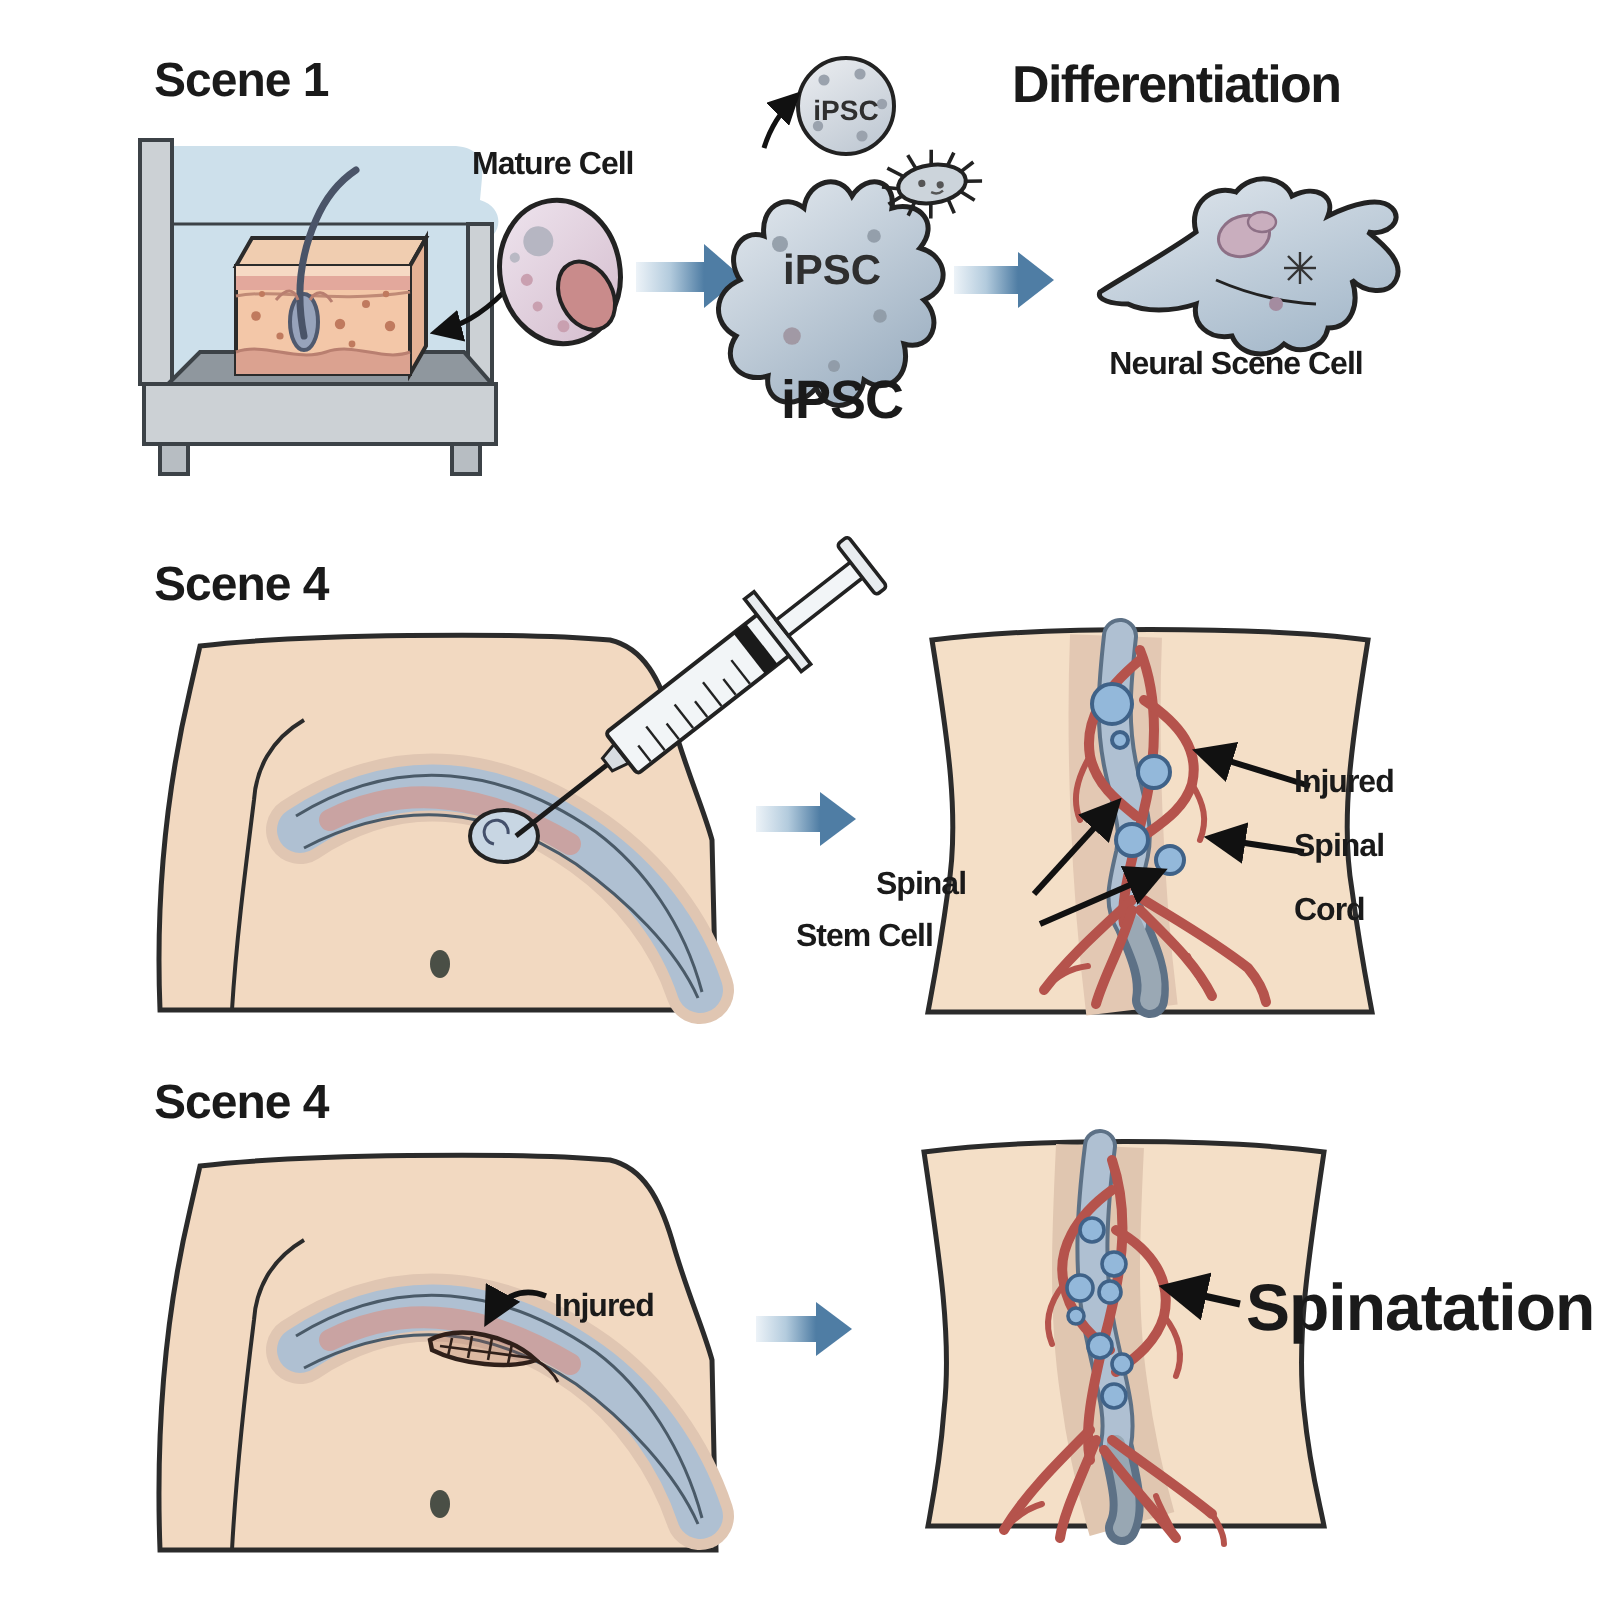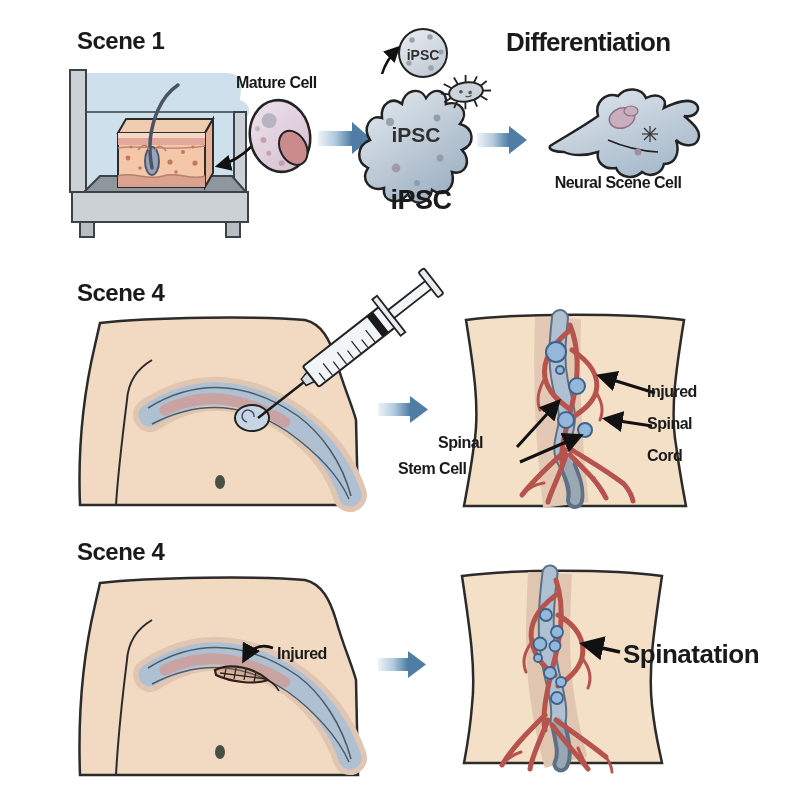--- a/index.html
+++ b/index.html
@@ -345,15 +345,15 @@
 
   <div class="hdr" style="left:77px;top:279px">Scene 4</div>
   <div class="label" style="left:438px;top:428px">Spinal</div>
   <div class="label" style="left:398px;top:454px">Stem Cell</div>
   <div class="label" style="left:647px;top:376px;line-height:32px">Injured
 Spinal
 Cord</div>
 
   <div class="hdr" style="left:77px;top:538px">Scene 4</div>
   <div class="label" style="left:277px;top:639px">Injured</div>
-  <div class="label" style="left:623px;top:639px;font-size:26px">Spinatation</div>
+  <div class="label" style="left:623px;top:639px;font-size:33px">Spinatation</div>
 
 </div>
 
 </body></html>

